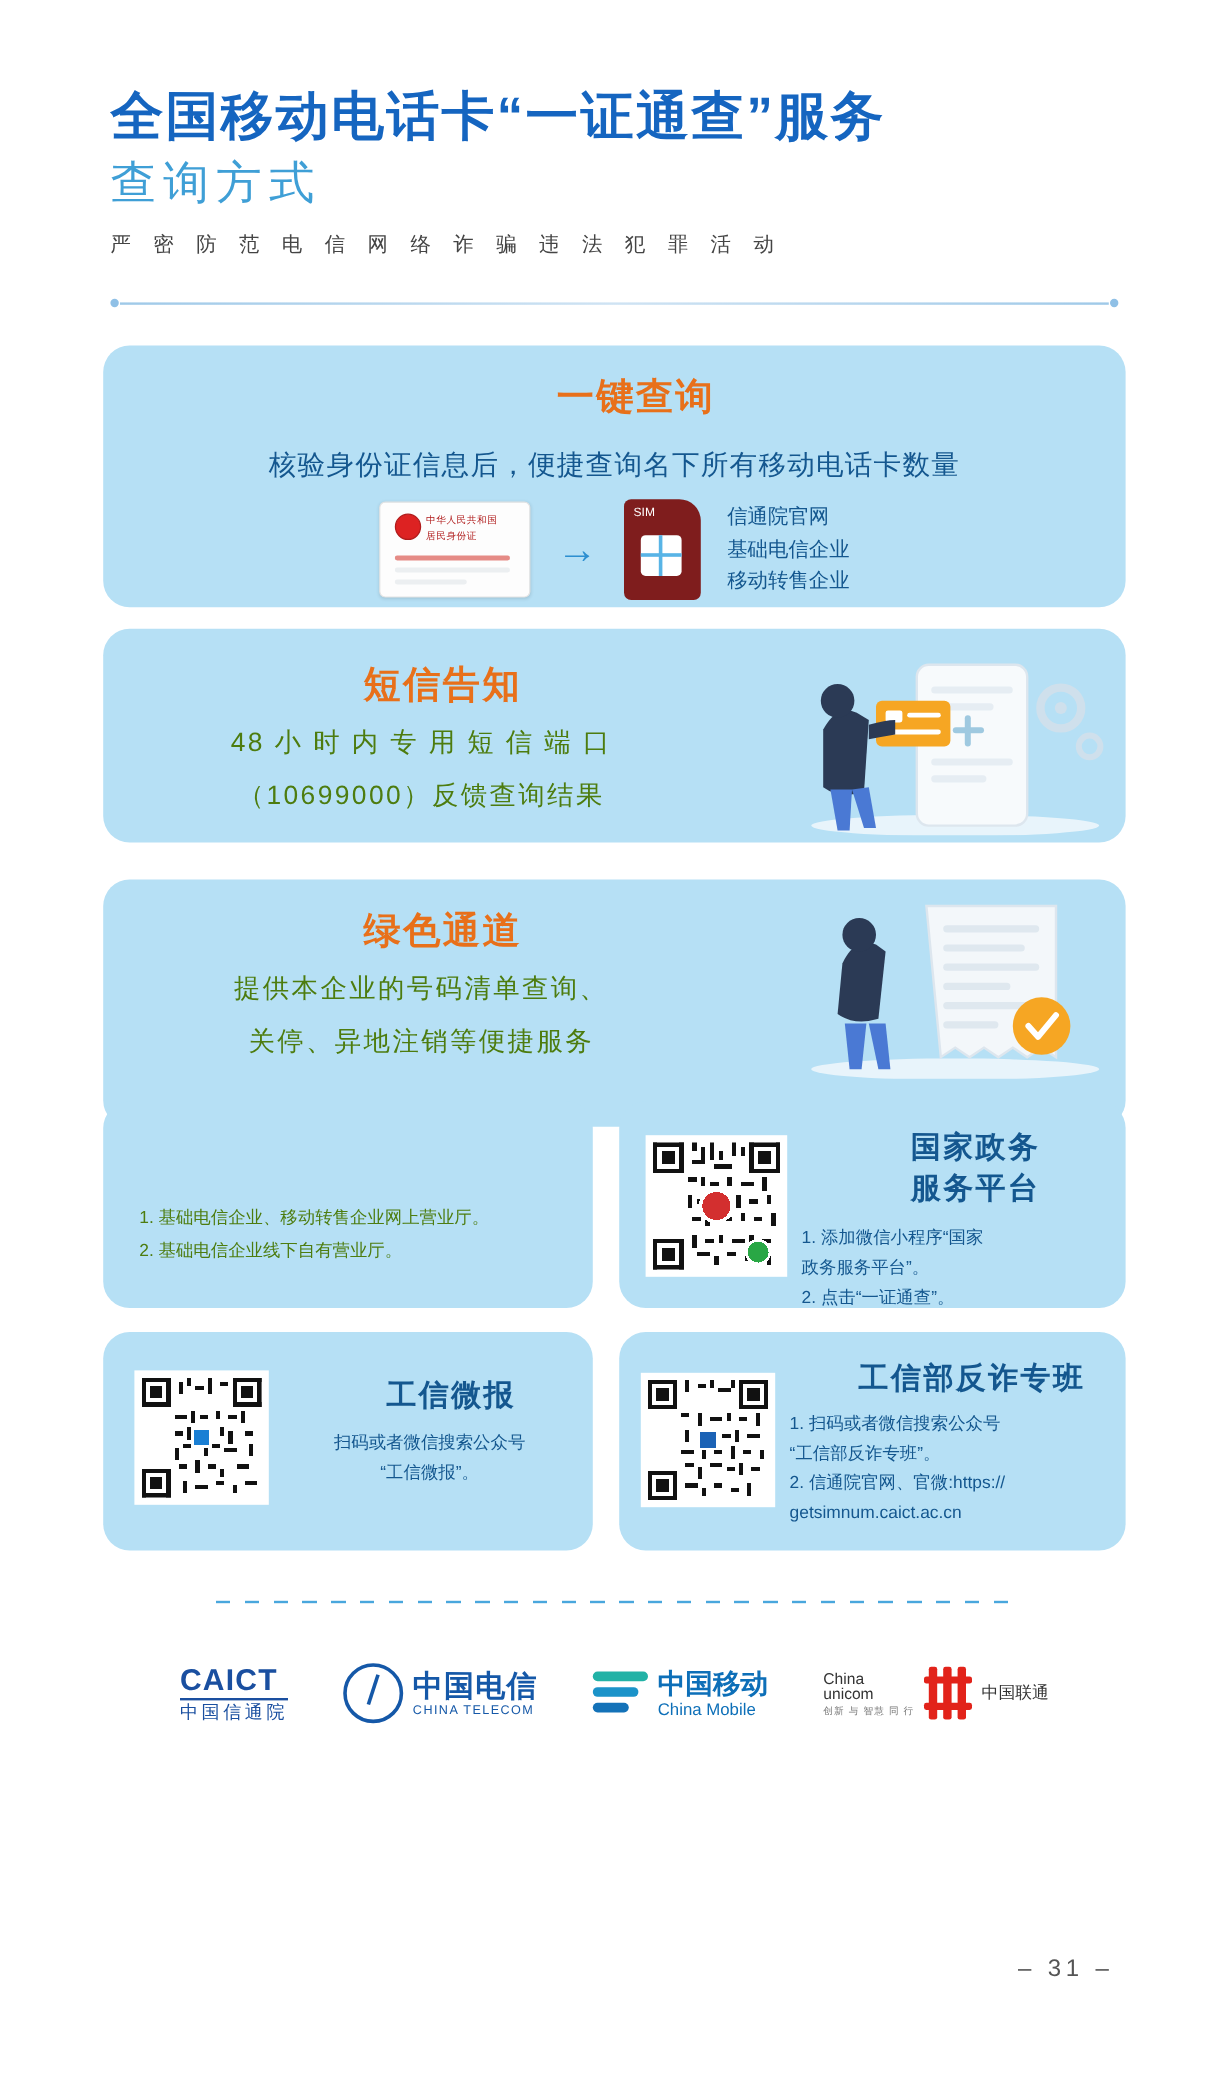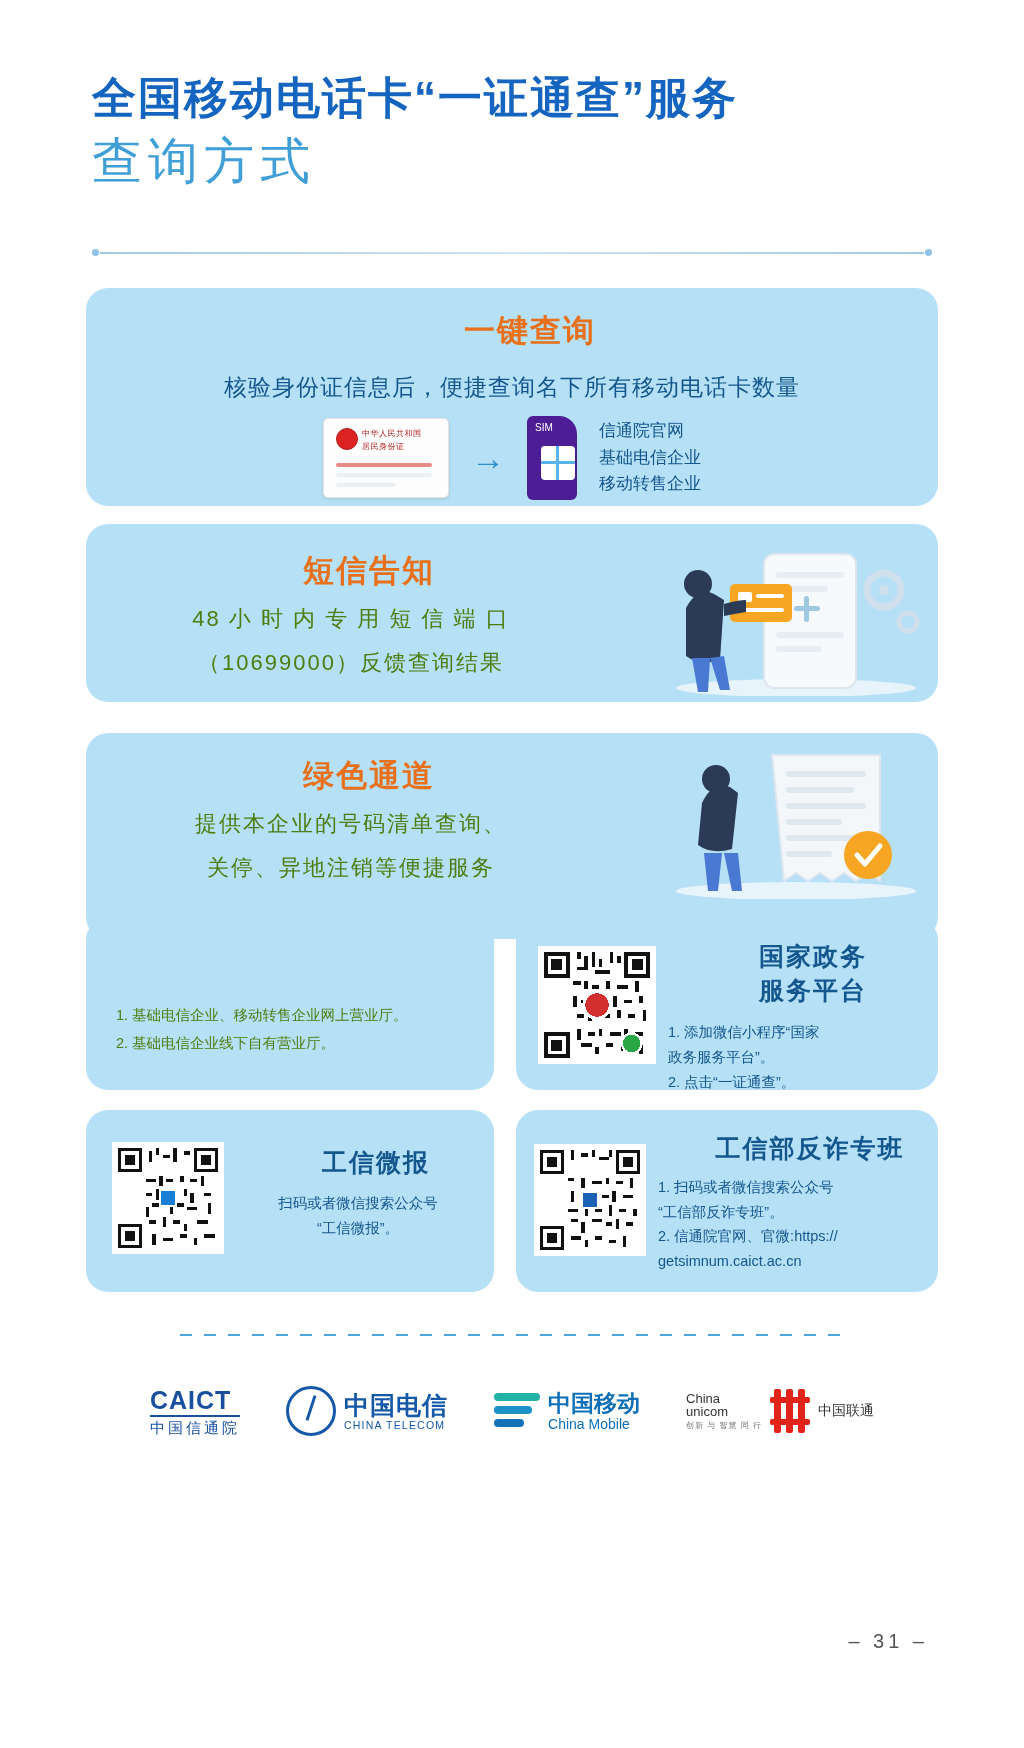--- a/index.html
+++ b/index.html
@@ -16,21 +16,21 @@
     padding:0;box-sizing:border-box;
   }
 
   
   .header{position:absolute;left:92px;top:70px;width:840px;}
   .title-main{
     font-size:44px;font-weight:bold;color:#1565c0;letter-spacing:2px;
     line-height:1.25;white-space:nowrap;
   }
   .title-sub{
-    font-size:50px;color:#3f9fd6;letter-spacing:6px;line-height:1.3;margin-top:4px;
+    font-size:38px;color:#3f9fd6;letter-spacing:6px;line-height:1.3;margin-top:4px;
   }
   .title-slogan{
     font-size:17px;color:#444;letter-spacing:7px;margin-top:14px;
   }
   .divider{
     position:absolute;left:92px;top:248px;width:840px;height:10px;
   }
   .divider .line{
     position:absolute;left:8px;top:4px;right:8px;height:1.5px;
     background:linear-gradient(to right,#9fc9e8,#cfe3f3,#9fc9e8);
@@ -79,21 +79,21 @@
     background:#d22; border:1px solid #b01b1b;
   }
   .idcard .t1{position:absolute;left:38px;top:9px;font-size:8px;color:#b01b1b;letter-spacing:.5px;}
   .idcard .t2{position:absolute;left:38px;top:22px;font-size:8px;color:#b01b1b;letter-spacing:.5px;}
   .idcard .bar{position:absolute;left:12px;height:4px;background:#d9534f;border-radius:2px;}
   .idcard .b1{top:44px;width:96px;background:#e58b86;}
   .idcard .b2{top:54px;width:96px;background:#eceff1;}
   .idcard .b3{top:64px;width:60px;background:#eceff1;}
   .arrow{color:#2d8fd0;font-size:34px;line-height:1;}
   .sim{
-    width:50px;height:84px;background:#4c1d95;border-radius:6px 18px 6px 6px;position:relative;
+    width:64px;height:84px;background:#7f1d1d;border-radius:6px 18px 6px 6px;position:relative;
   }
   .sim .lbl{position:absolute;left:8px;top:6px;font-size:10px;color:#ffffff;}
   .sim .chip{
     position:absolute;left:14px;top:30px;width:34px;height:34px;background:#ffffff;border-radius:4px;
   }
   .sim .chip:before{
     content:"";position:absolute;left:15px;top:0;width:3px;height:34px;background:#58b4e6;
   }
   .sim .chip:after{
     content:"";position:absolute;top:15px;left:0;width:34px;height:3px;background:#58b4e6;
@@ -195,20 +195,21 @@
   }
 </style>
 </head>
 <body>
 
 <div class="page">
 
   <div class="header">
     <div class="title-main">全国移动电话卡“一证通查”服务</div>
     <div class="title-sub">查询方式</div>
+    <div class="title-slogan">严 密 防 范 电 信 网 络 诈 骗 违 法 犯 罪 活 动</div>
   </div>
   <div class="divider">
     <div class="dot l"></div>
     <div class="line"></div>
     <div class="dot r"></div>
   </div>
 
   <div class="card card-1">
     <div class="c-head">一键查询</div>
     <div class="c-body">核验身份证信息后，便捷查询名下所有移动电话卡数量</div>

